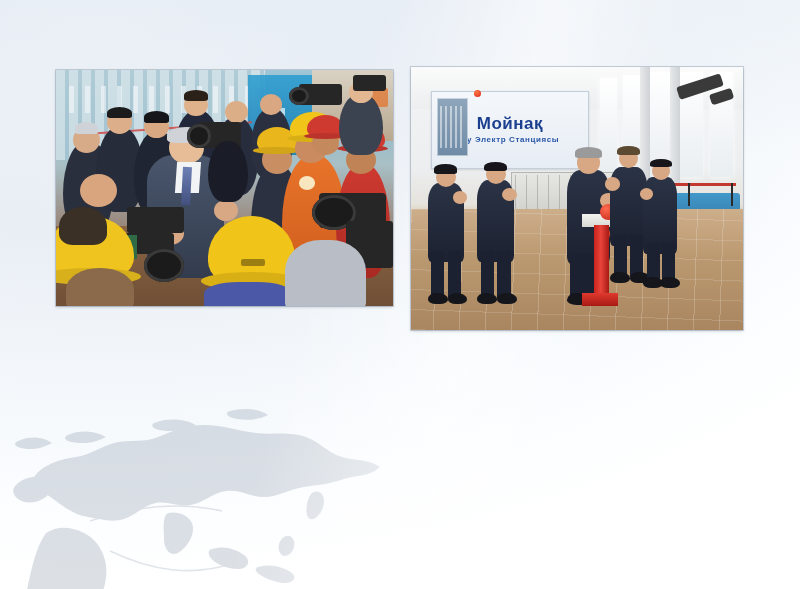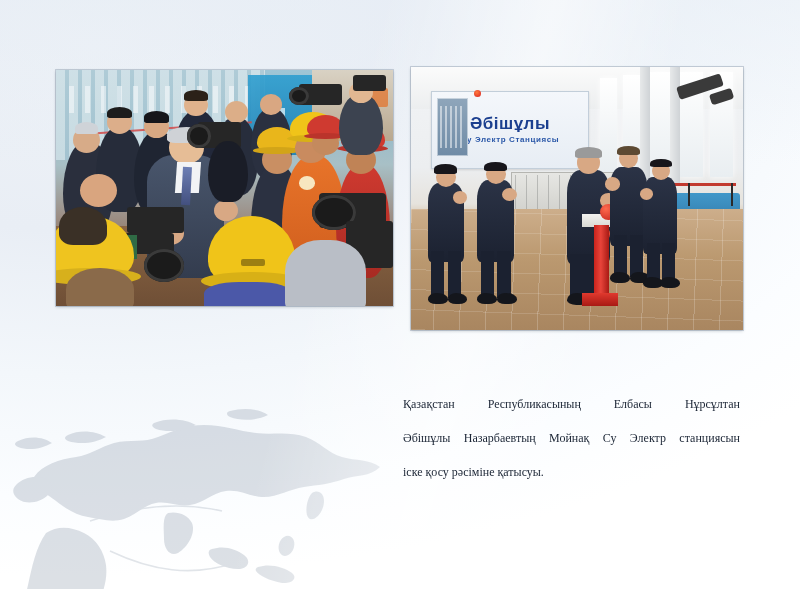--- a/index.html
+++ b/index.html
@@ -335,21 +335,21 @@
       <div class="rp-window" style="left:90%;top:2%;width:7%;height:40%;"></div>
 
       <div style="position:absolute;left:69%;top:0;width:3%;height:44%;background:linear-gradient(90deg,#e7e9ea,#cfd3d6);"></div>
       <div style="position:absolute;left:78%;top:0;width:3%;height:44%;background:linear-gradient(90deg,#e7e9ea,#cfd3d6);"></div>
 
       <div class="lamp" style="right:6%;top:5%;width:14%;height:5%;"></div>
       <div class="lamp" style="right:3%;top:9%;width:7%;height:4%;"></div>
 
       <div class="rp-banner">
         <div class="banner-pic"></div>
-        <div class="banner-title">Әбішұлы</div>
+        <div class="banner-title">Мойнақ</div>
         <div class="banner-dot"></div>
         <div class="banner-sub">Су Электр Станциясы</div>
       </div>
 
       <div class="rp-cabinets"></div>
       <div class="rp-railing"></div>
       <div class="rp-pool"></div>
       <div class="rp-floor"></div>
 
       <div style="position:absolute;right:30%;top:44%;width:2px;height:9%;background:#2a2a2a;"></div>
@@ -403,19 +403,14 @@
       <div style="position:absolute;left:72%;top:35%;width:6.5%;height:3.2%;background:#17161b;border-radius:50% 50% 20% 20%;"></div>
       <div class="skin" style="left:69%;top:46%;width:4%;height:4.5%;"></div>
       <div style="position:absolute;left:71%;top:67%;width:4%;height:15%;background:#1b2130;"></div>
       <div style="position:absolute;left:75.5%;top:67%;width:4%;height:15%;background:#1b2130;"></div>
       <div class="shoe" style="left:70%;top:80%;width:6%;height:4%;"></div>
       <div class="shoe" style="left:75%;top:80%;width:6%;height:4%;"></div>
     </div>
   </div>
 
 
-  <div class="caption-kk">
-    <span class="ln j">Қазақстан Республикасының Елбасы Нұрсұлтан</span>
-    <span class="ln j">Әбішұлы Назарбаевтың Мойнақ Су Электр станциясын</span>
-    <span class="ln">іске қосу рәсіміне қатысуы.</span>
-  </div>
 
 </div>
 
 </body></html>

